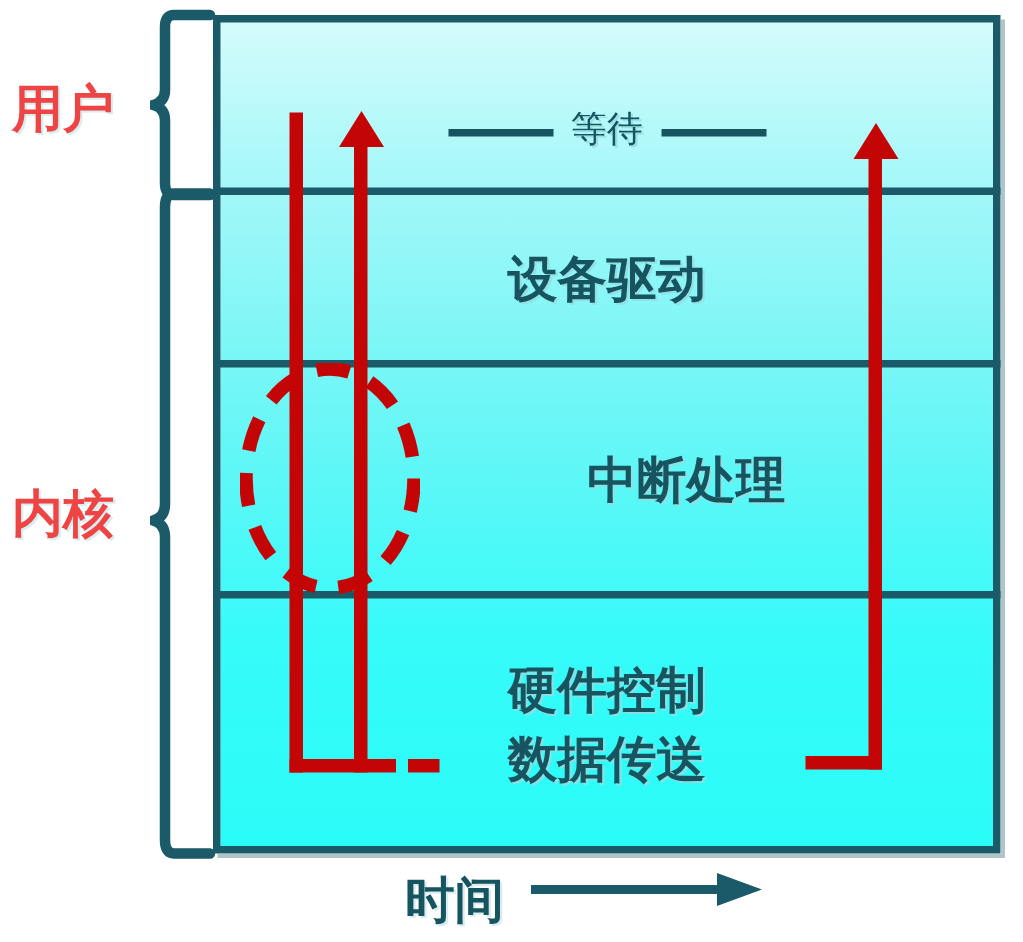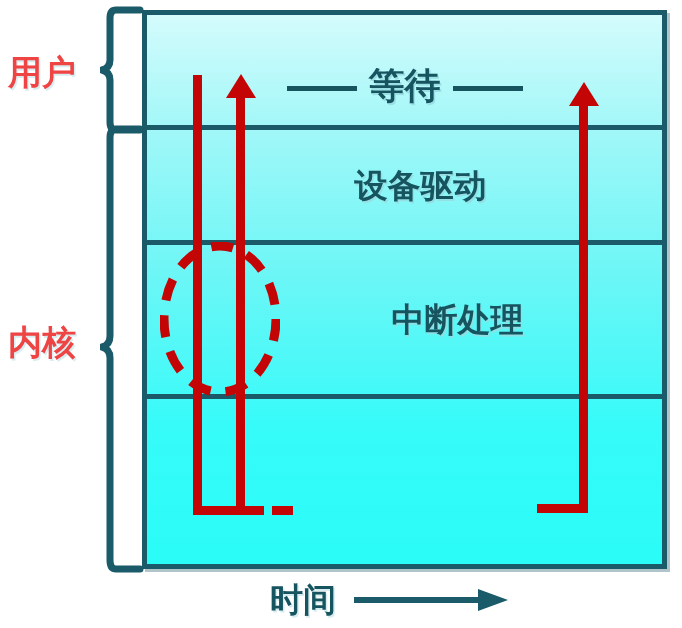--- a/index.html
+++ b/index.html
@@ -75,32 +75,31 @@
     justify-content: center;
   }
   #wait-row .rule {
     width: 70px;
     height: 5px;
     background: #16545f;
     margin: 0 12px;
     margin-top: 4px;
   }
   #wait-text {
-    font-size: 36px;
-    font-weight: bold;
+    font-size: 24px;
+    font-weight: normal;
     color: #16545f;
     text-shadow: 1.5px 1.5px 0 rgba(150,220,225,0.85);
   }
 
   #driver-text {
     left: 142px;
     top: 164px;
     width: 525px;
     font-size: 33px;
-    margin-left: 16px;
   }
   #interrupt-text {
     left: 142px;
     top: 298px;
     width: 631px;
     font-size: 33px;
   }
   #hardware-text {
     left: 142px;
     top: 437px;
@@ -162,21 +161,21 @@
   #label-user { left: 8px; top: 50px; }
   #label-kernel { left: 8px; top: 320px; }
 
   
   #time-axis {
     position: absolute;
     left: 270px;
     top: 578px;
     height: 44px;
     display: flex;
-    align-items: center;
+    align-items: flex-start;
   }
   #time-text {
     font-size: 33px;
     font-weight: bold;
     color: #16545f;
     text-shadow: 1.5px 1.5px 0 rgba(190,225,230,0.6);
     margin-right: 16px;
   }
   #time-arrow-svg { width: 160px; height: 30px; }
 </style>
@@ -195,20 +194,24 @@
   <div class="layer-label" id="wait-row">
     <span class="rule"></span>
     <span id="wait-text">等待</span>
     <span class="rule"></span>
   </div>
 
   <div class="layer-label" id="driver-text">设备驱动</div>
 
   <div class="layer-label" id="interrupt-text">中断处理</div>
 
+  <div class="layer-label" id="hardware-text">
+    <div>硬件控制</div>
+    <div>数据传送</div>
+  </div>
 
   <svg id="dashed-ellipse" viewBox="0 0 120 154">
     <ellipse cx="60" cy="77" rx="56" ry="73" fill="none" stroke="#c40505" stroke-width="9" stroke-dasharray="22 15" stroke-linecap="butt"></ellipse>
   </svg>
 
   <div class="redline" id="flow-down-line"></div>
   <div class="redline" id="flow-bottom-bar"></div>
   <div class="redline" id="flow-bottom-dash"></div>
   <div class="redline" id="flow-up-line"></div>
   <div class="arrowhead-up" id="arrow-up-left"></div>

